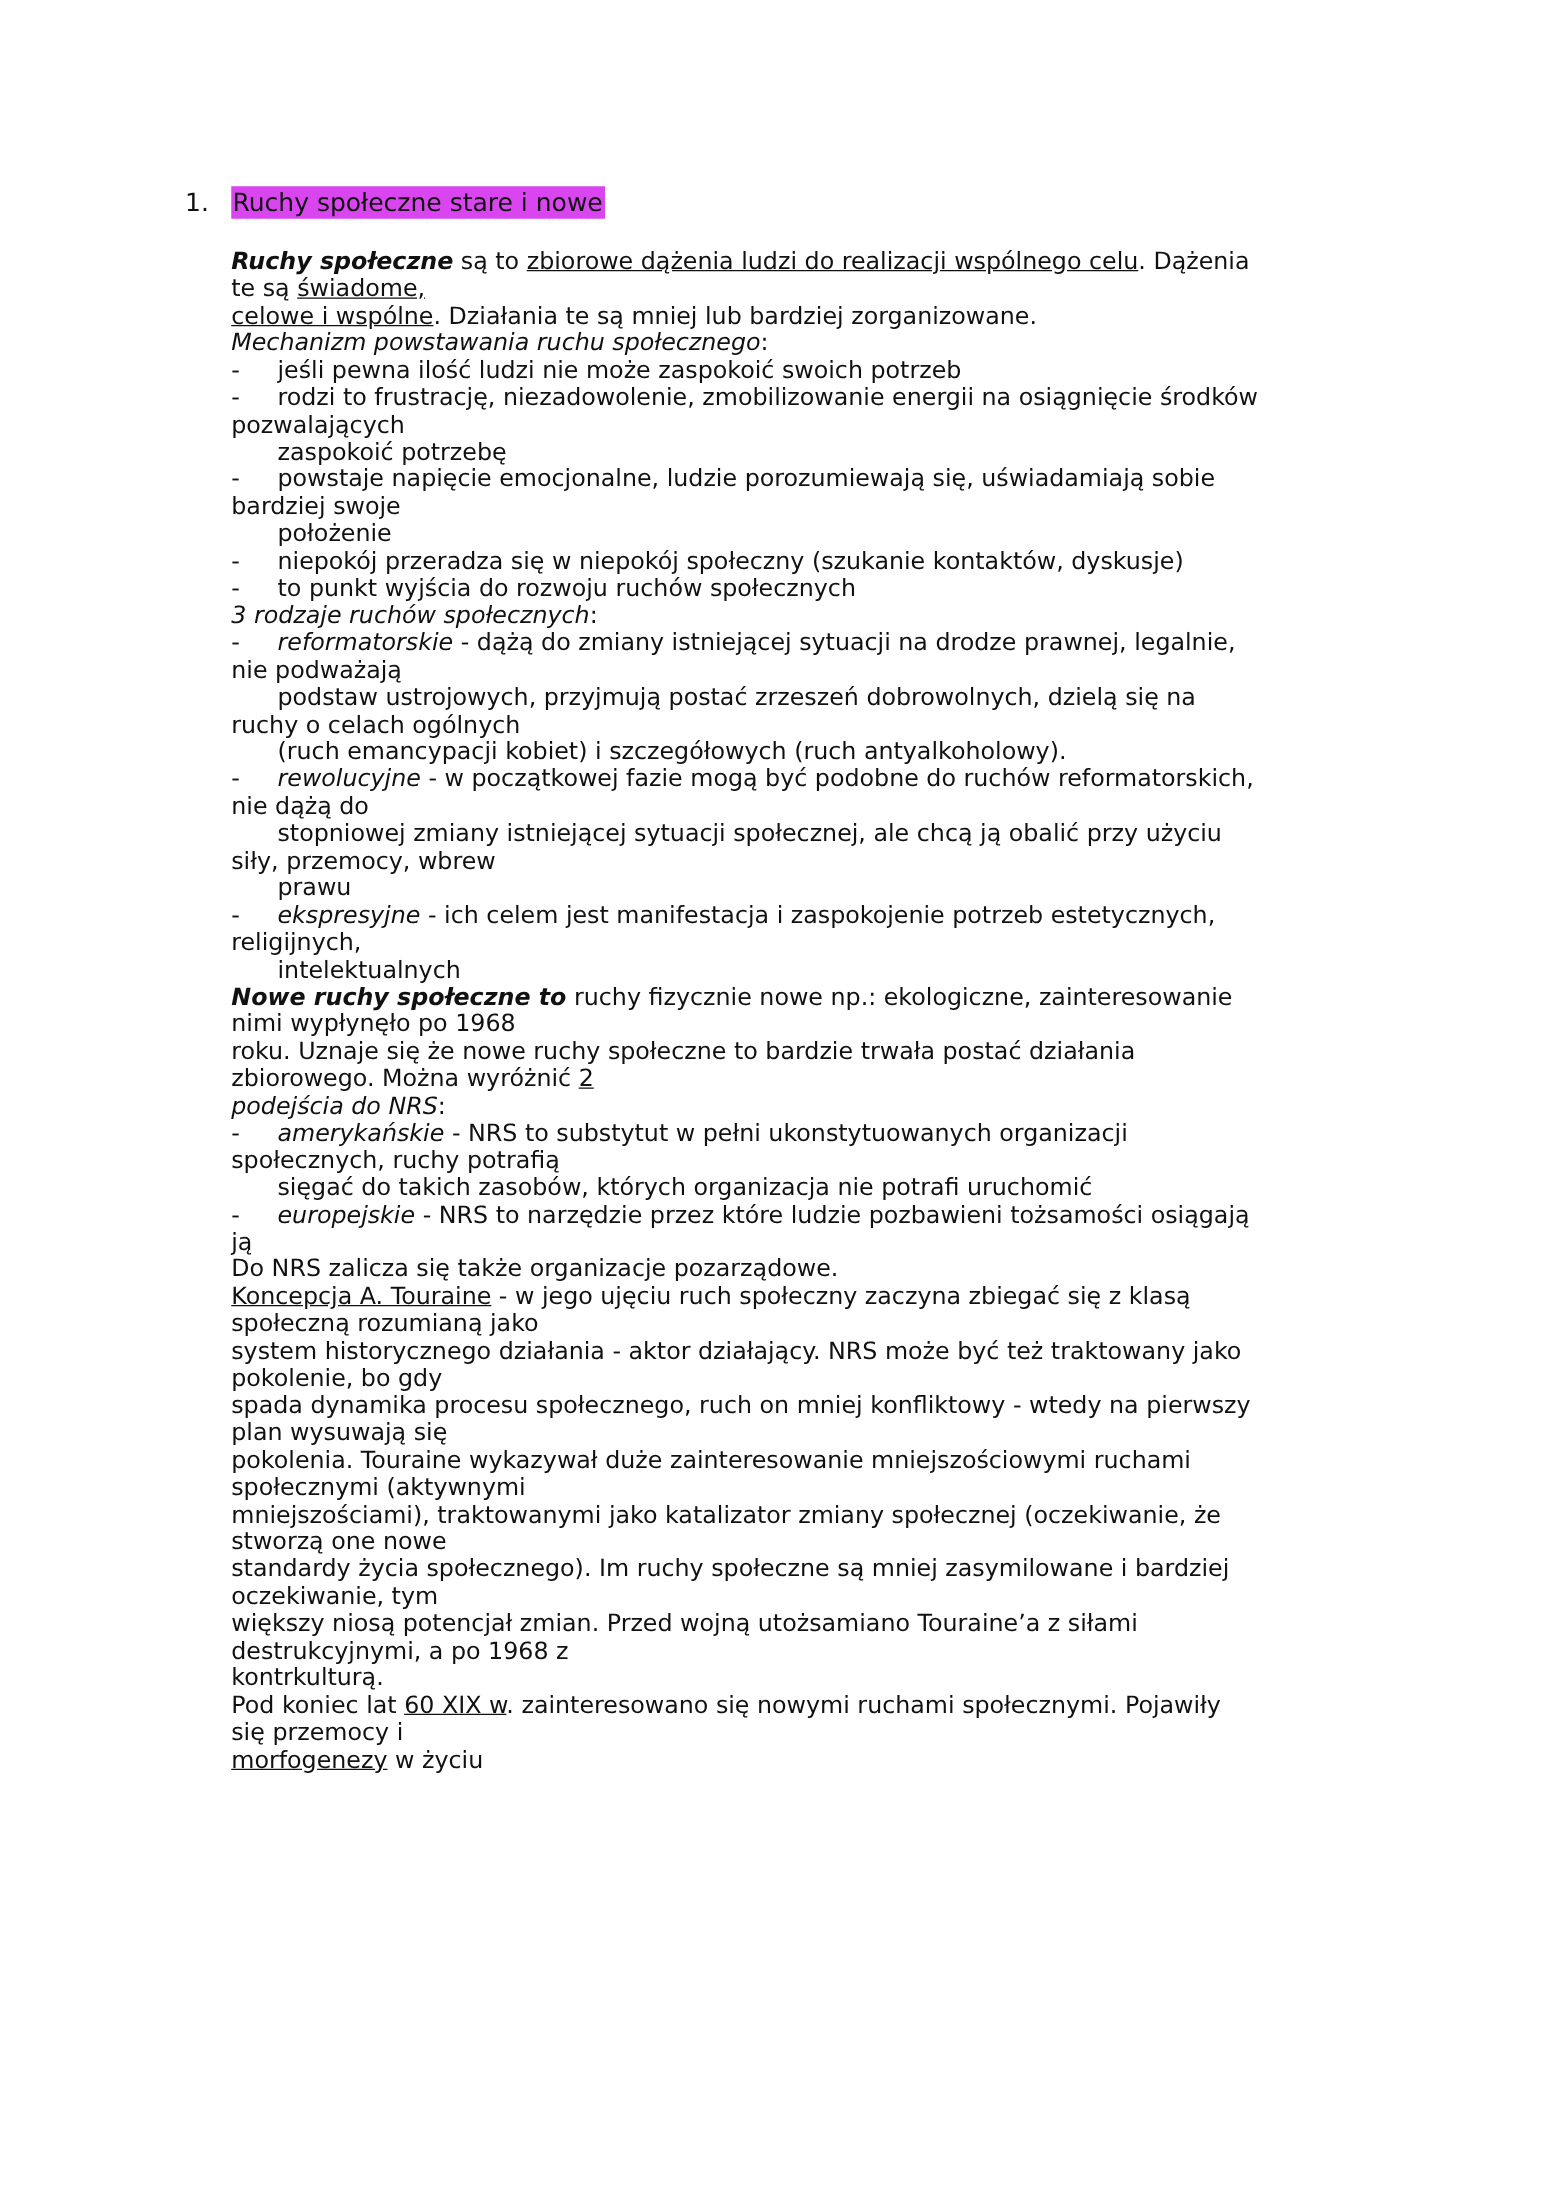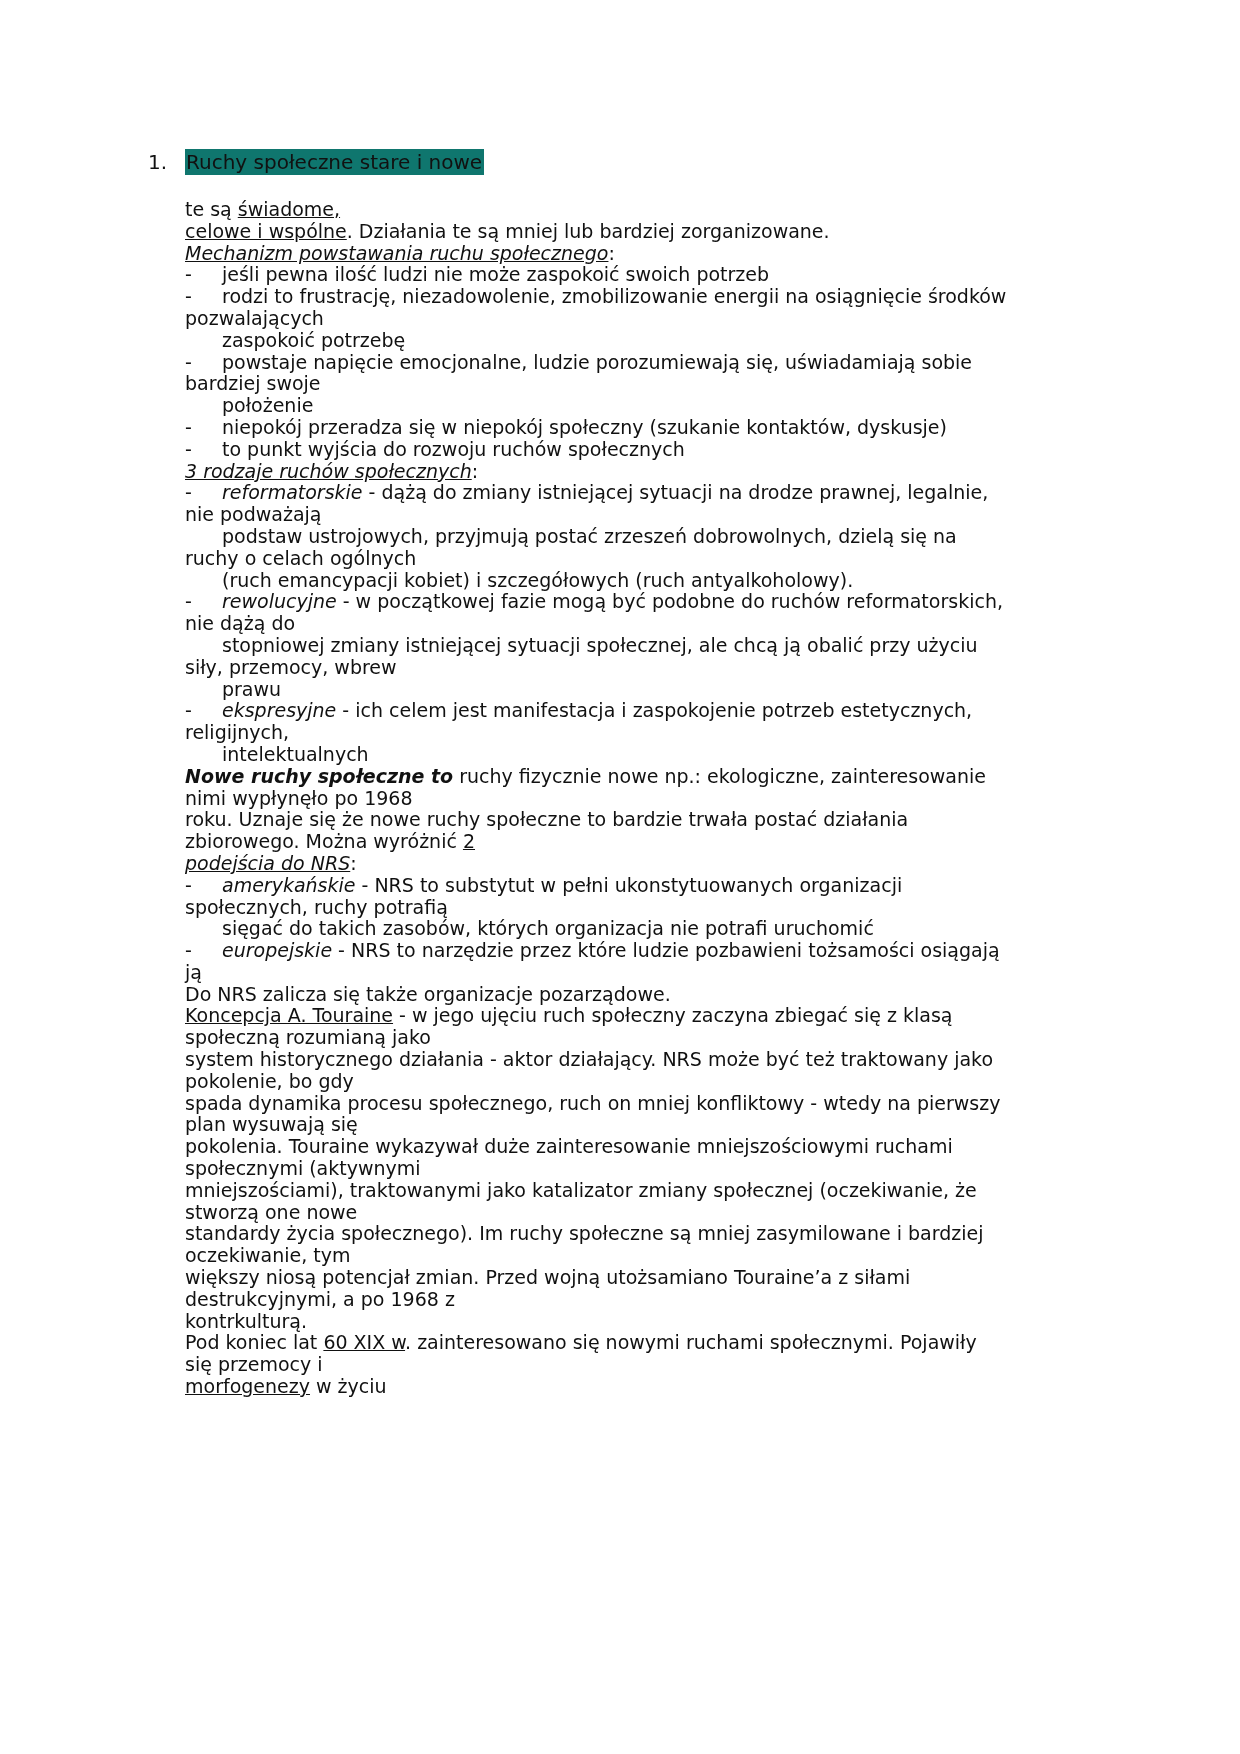--- a/index.html
+++ b/index.html
@@ -6,41 +6,42 @@
     body {
       width: 1240px; height: 1754px; position: relative; overflow: hidden;
       font-family: "DejaVu Sans", sans-serif; color: #111111;
     }
     .page { position: absolute; left: 0; top: 0; width: 1240px; height: 1754px; }
     .heading {
       position: absolute; left: 148px; top: 149px; font-size: 20px; line-height: 26px;
       white-space: nowrap;
     }
     .heading .num { display: inline-block; width: 37px; }
-    .heading .title { background: #0f766e; padding: 1px 2px 1px 1px; }
+    .heading .title { background: #d946ef; padding: 1px 2px 1px 1px; }
     .body {
       position: absolute; left: 185px; top: 199px; width: 900px;
       font-size: 19px; line-height: 21.8px;
     }
     .line { white-space: nowrap; height: 21.8px; }
     .line.bullet .dash { display: inline-block; width: 37px; }
     .line.cont { padding-left: 37px; }
     .bi { font-weight: bold; font-style: italic; }
     .i { font-style: italic; }
     .u { text-decoration: underline; }
-    .iu { font-style: italic; text-decoration: underline; }
+    .iu { font-style: italic; }
   </style>
 </head>
 <body>
 
 <div class="page">
   <div class="heading">
     <span class="num">1.</span><span class="title">Ruchy społeczne stare i nowe</span>
   </div>
   <div class="body" id="doc-body">
+      <div class="line"><span class="bi">Ruchy społeczne</span><span> są to </span><span class="u">zbiorowe dążenia ludzi do realizacji wspólnego celu</span><span>. Dążenia</span></div>
       <div class="line"><span>te są </span><span class="u">świadome, </span></div>
       <div class="line"><span class="u">celowe i wspólne</span><span>. Działania te są mniej lub bardziej zorganizowane.</span></div>
       <div class="line"><span class="iu">Mechanizm powstawania ruchu społecznego</span><span>:</span></div>
       <div class="line bullet"><span class="dash">-</span><span>jeśli pewna ilość ludzi nie może zaspokoić swoich potrzeb</span></div>
       <div class="line bullet"><span class="dash">-</span><span>rodzi to frustrację, niezadowolenie, zmobilizowanie energii na osiągnięcie środków</span></div>
       <div class="line"><span>pozwalających</span></div>
       <div class="line cont"><span>zaspokoić potrzebę</span></div>
       <div class="line bullet"><span class="dash">-</span><span>powstaje napięcie emocjonalne, ludzie porozumiewają się, uświadamiają sobie</span></div>
       <div class="line"><span>bardziej swoje</span></div>
       <div class="line cont"><span>położenie</span></div>

